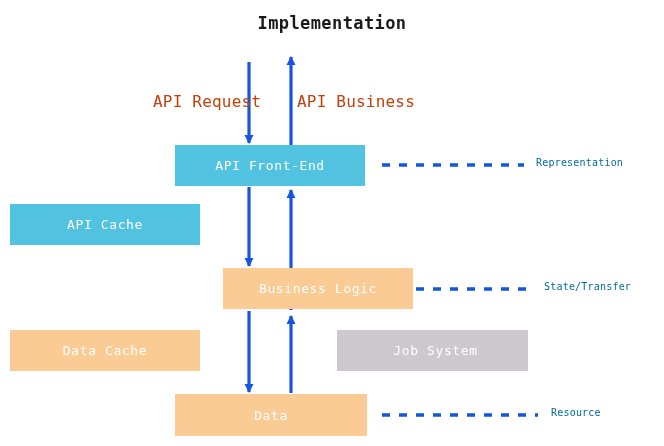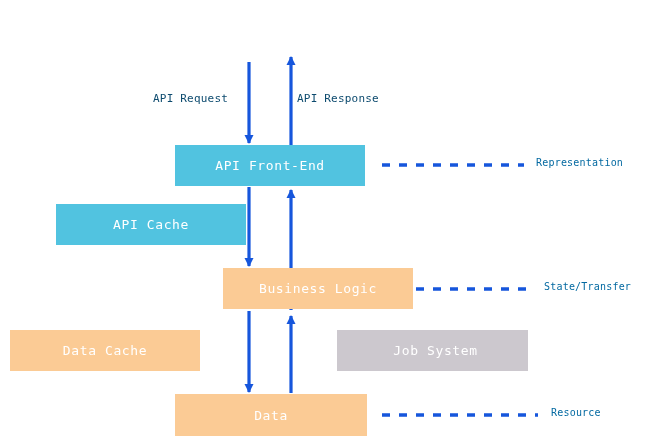--- a/index.html
+++ b/index.html
@@ -40,22 +40,22 @@
     letter-spacing: 0.6px;
     box-sizing: border-box;
   }
   .node.cyan   { background: #51c3e0; }
   .node.orange { background: #fbcb95; }
   .node.gray   { background: #ccc8ce; }
 
   .edge-label {
     position: absolute;
     font-family: "DejaVu Sans Mono", monospace;
-    font-size: 11px;
-    color: #0c4a6e;
+    font-size: 16px;
+    color: #c2410c;
     white-space: nowrap;
     letter-spacing: 0.2px;
   }
   .side-label {
     position: absolute;
     font-family: "DejaVu Sans Mono", monospace;
     font-size: 10px;
     color: #0369a1;
     white-space: nowrap;
     letter-spacing: 0.2px;
@@ -67,20 +67,21 @@
     width: 664px;
     height: 446px;
     pointer-events: none;
   }
 </style>
 </head>
 <body>
 
 <div id="diagram">
 
+  <div class="title">Implementation</div>
 
   <svg class="overlay" viewBox="0 0 664 446" xmlns="http://www.w3.org/2000/svg">
     <defs>
       <marker id="ah-down" markerWidth="10" markerHeight="10" refX="5" refY="8" orient="0" markerUnits="userSpaceOnUse">
         <path d="M0.5,0 L9.5,0 L5,9 Z" fill="#1656dc"></path>
       </marker>
       <marker id="ah-up" markerWidth="10" markerHeight="10" refX="5" refY="1" orient="0" markerUnits="userSpaceOnUse">
         <path d="M5,0 L9.5,9 L0.5,9 Z" fill="#1656dc"></path>
       </marker>
     </defs>
@@ -96,39 +97,39 @@
         <line x1="382" x2="524" y1="165" y2="165" stroke="#1656dc" stroke-width="3.4" stroke-dasharray="8 9" stroke-linecap="butt"></line>
         <line x1="382" x2="530" y1="289" y2="289" stroke="#1656dc" stroke-width="3.4" stroke-dasharray="8 9" stroke-linecap="butt"></line>
         <line x1="382" x2="538" y1="415" y2="415" stroke="#1656dc" stroke-width="3.4" stroke-dasharray="8 9" stroke-linecap="butt"></line>
       </g>
   </svg>
 
   <div id="node-layer">
       <div class="node cyan" style="left: 175px; top: 145px; width: 190px; height: 41px;">
         <span>API Front-End</span>
       </div>
-      <div class="node cyan" style="left: 10px; top: 204px; width: 190px; height: 41px; margin-left: 46px;">
+      <div class="node cyan" style="left: 10px; top: 204px; width: 190px; height: 41px;">
         <span>API Cache</span>
       </div>
       <div class="node orange" style="left: 175px; top: 268px; width: 190px; height: 41px; margin-left: 48px;">
         <span>Business Logic</span>
       </div>
       <div class="node orange" style="left: 10px; top: 330px; width: 190px; height: 41px;">
         <span>Data Cache</span>
       </div>
       <div class="node gray" style="left: 337px; top: 330px; width: 191px; height: 41px; padding-left: 6px;">
         <span>Job System</span>
       </div>
       <div class="node orange" style="left: 175px; top: 394px; width: 192px; height: 42px;">
         <span>Data</span>
       </div>
     </div>
   <div id="edge-label-layer">
       <div class="edge-label" style="left: 153px; top: 92px;">API Request</div>
-      <div class="edge-label" style="left: 297px; top: 92px;">API Response</div>
+      <div class="edge-label" style="left: 297px; top: 92px;">API Business</div>
     </div>
   <div id="side-label-layer">
       <div class="side-label" style="left: 536px; top: 157px;">Representation</div>
       <div class="side-label" style="left: 544px; top: 281px;">State/Transfer</div>
       <div class="side-label" style="left: 551px; top: 407px;">Resource</div>
     </div>
 
 </div>
 
 </body></html>

